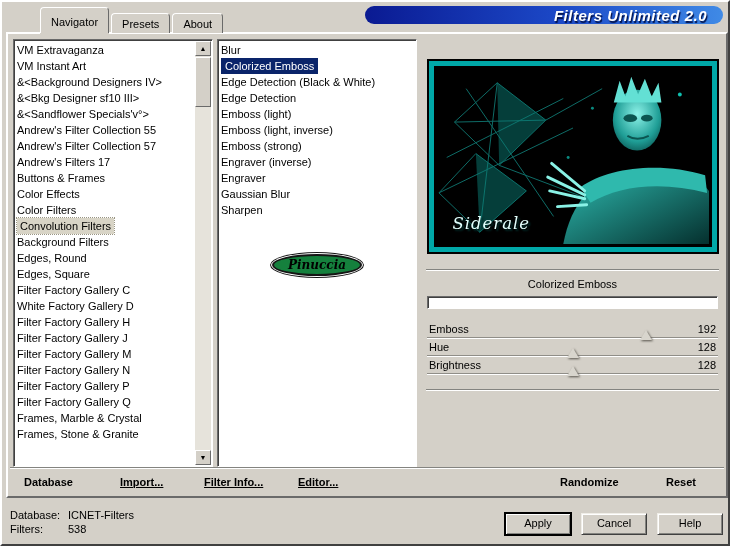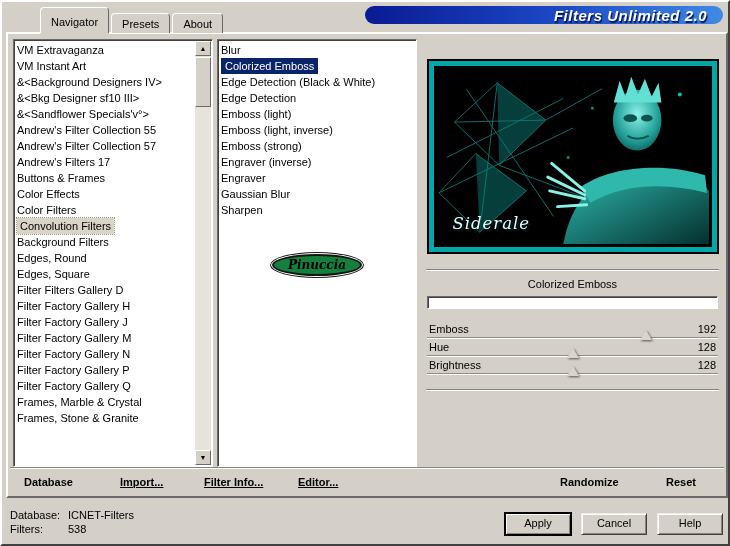--- a/index.html
+++ b/index.html
@@ -118,21 +118,22 @@
         <div class="list-item">Andrew's Filter Collection 55</div>
         <div class="list-item">Andrew's Filter Collection 57</div>
         <div class="list-item">Andrew's Filters 17</div>
         <div class="list-item">Buttons &amp; Frames</div>
         <div class="list-item">Color Effects</div>
         <div class="list-item">Color Filters</div>
         <div class="list-item sel-cat">Convolution Filters</div>
         <div class="list-item">Background Filters</div>
         <div class="list-item">Edges, Round</div>
         <div class="list-item">Edges, Square</div>
-        <div class="list-item">Filter Filters Gallery D</div>
+        <div class="list-item">Filter Factory Gallery C</div>
+        <div class="list-item">White Factory Gallery D</div>
         <div class="list-item">Filter Factory Gallery H</div>
         <div class="list-item">Filter Factory Gallery J</div>
         <div class="list-item">Filter Factory Gallery M</div>
         <div class="list-item">Filter Factory Gallery N</div>
         <div class="list-item">Filter Factory Gallery P</div>
         <div class="list-item">Filter Factory Gallery Q</div>
         <div class="list-item">Frames, Marble &amp; Crystal</div>
         <div class="list-item">Frames, Stone &amp; Granite</div>
       </div>
 

